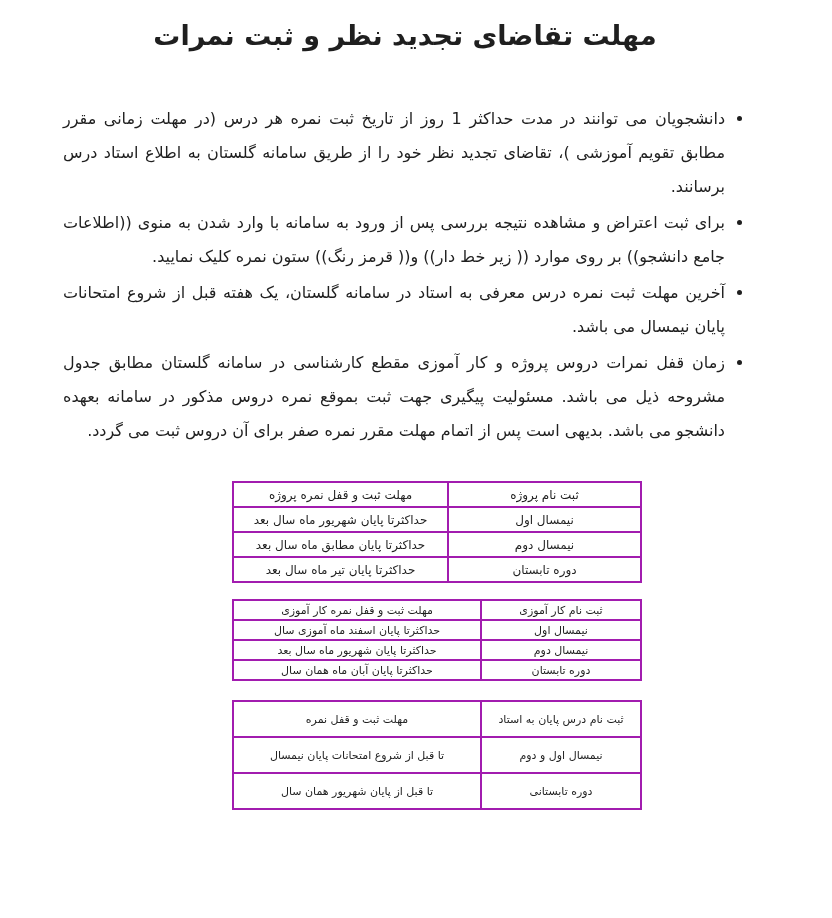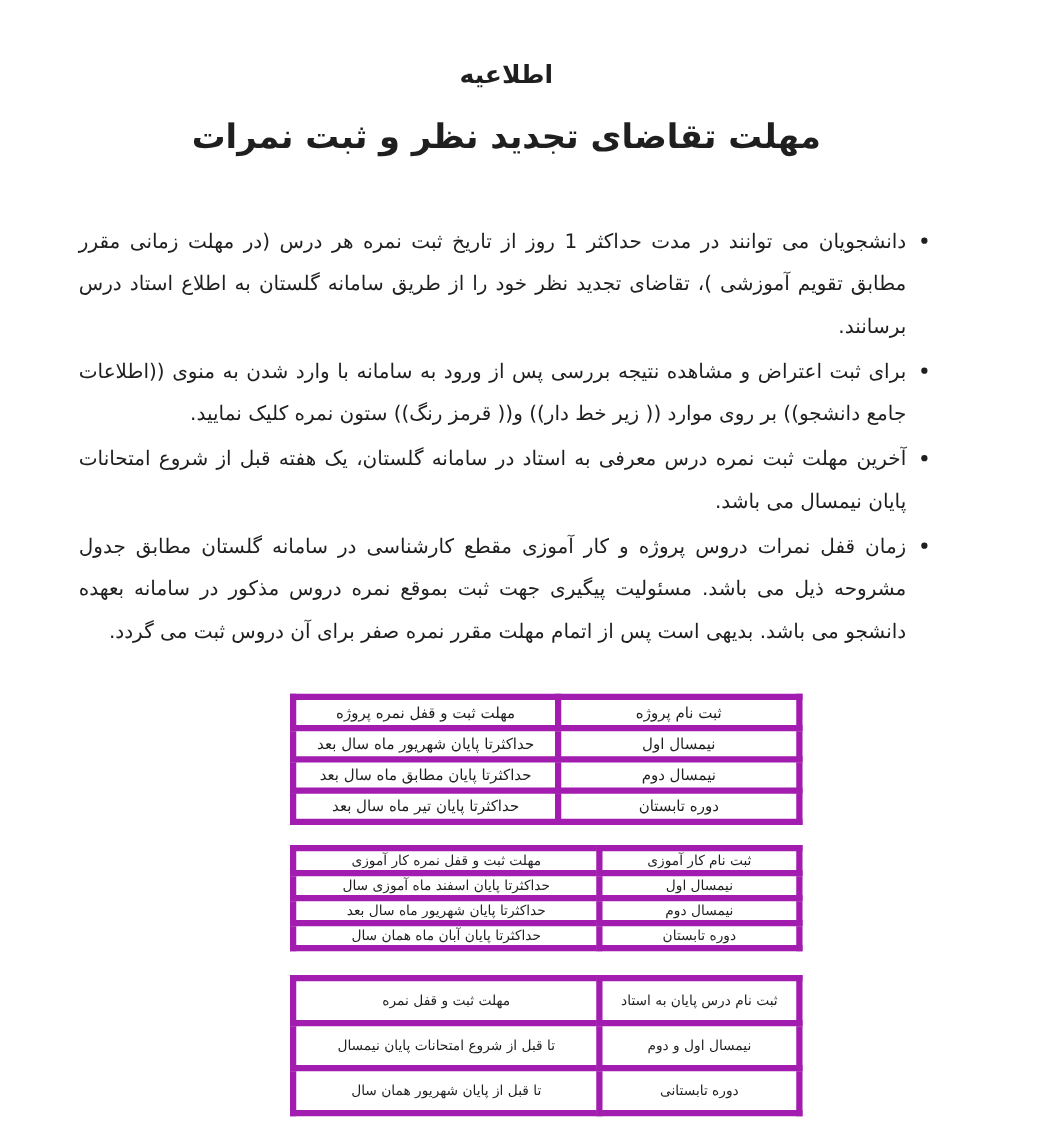--- a/index.html
+++ b/index.html
@@ -50,21 +50,21 @@
     text-align: justify;
   }
   table.tbl {
     border-collapse: collapse;
     table-layout: fixed;
     width: 410px;
     margin-right: 105px;
     direction: rtl;
   }
   table.tbl td, table.tbl th {
-    border: 5px solid #a21caf;
+    border: 2px solid #a21caf;
     text-align: center;
     vertical-align: middle;
     font-weight: normal;
     padding: 0 4px;
     overflow: hidden;
     white-space: nowrap;
   }
   .tbl-1 { margin-top: 33px; font-size: 12px; }
   .tbl-1 td, .tbl-1 th { height: 25px; }
   .tbl-2 { margin-top: 16px; font-size: 11px; }
@@ -73,21 +73,20 @@
   .tbl-3 td, .tbl-3 th { height: 36px; }
   .col-term-1 { width: 193px; }
   .col-term-23 { width: 160px; }
 </style>
 </head>
 <body>
 
 <div class="page">
   <div class="doc">
 
-    <h2 class="kicker">اطلاعیه</h2>
 
     <h1 class="main-title">مهلت تقاضای تجدید نظر و ثبت نمرات</h1>
 
     <ul class="bullets">
       <li>دانشجویان می توانند در مدت حداکثر 1 روز از تاریخ ثبت نمره هر درس (در مهلت زمانی مقرر مطابق تقویم آموزشی )، تقاضای تجدید نظر خود را از طریق سامانه گلستان به اطلاع استاد درس برسانند.</li>
       <li>برای ثبت اعتراض و مشاهده نتیجه بررسی پس از ورود به سامانه با وارد شدن به منوی ((اطلاعات جامع دانشجو)) بر روی موارد (( زیر خط دار)) و(( قرمز رنگ)) ستون نمره کلیک نمایید.</li>
       <li>آخرین مهلت ثبت نمره درس معرفی به استاد در سامانه گلستان، یک هفته قبل از شروع امتحانات پایان نیمسال می باشد.</li>
       <li>زمان قفل نمرات دروس پروژه و کار آموزی مقطع کارشناسی در سامانه گلستان مطابق جدول مشروحه ذیل می باشد. مسئولیت پیگیری جهت ثبت بموقع نمره دروس مذکور در سامانه بعهده دانشجو می باشد. بدیهی است پس از اتمام مهلت مقرر نمره صفر برای آن دروس ثبت می گردد.</li>
     </ul>
 

